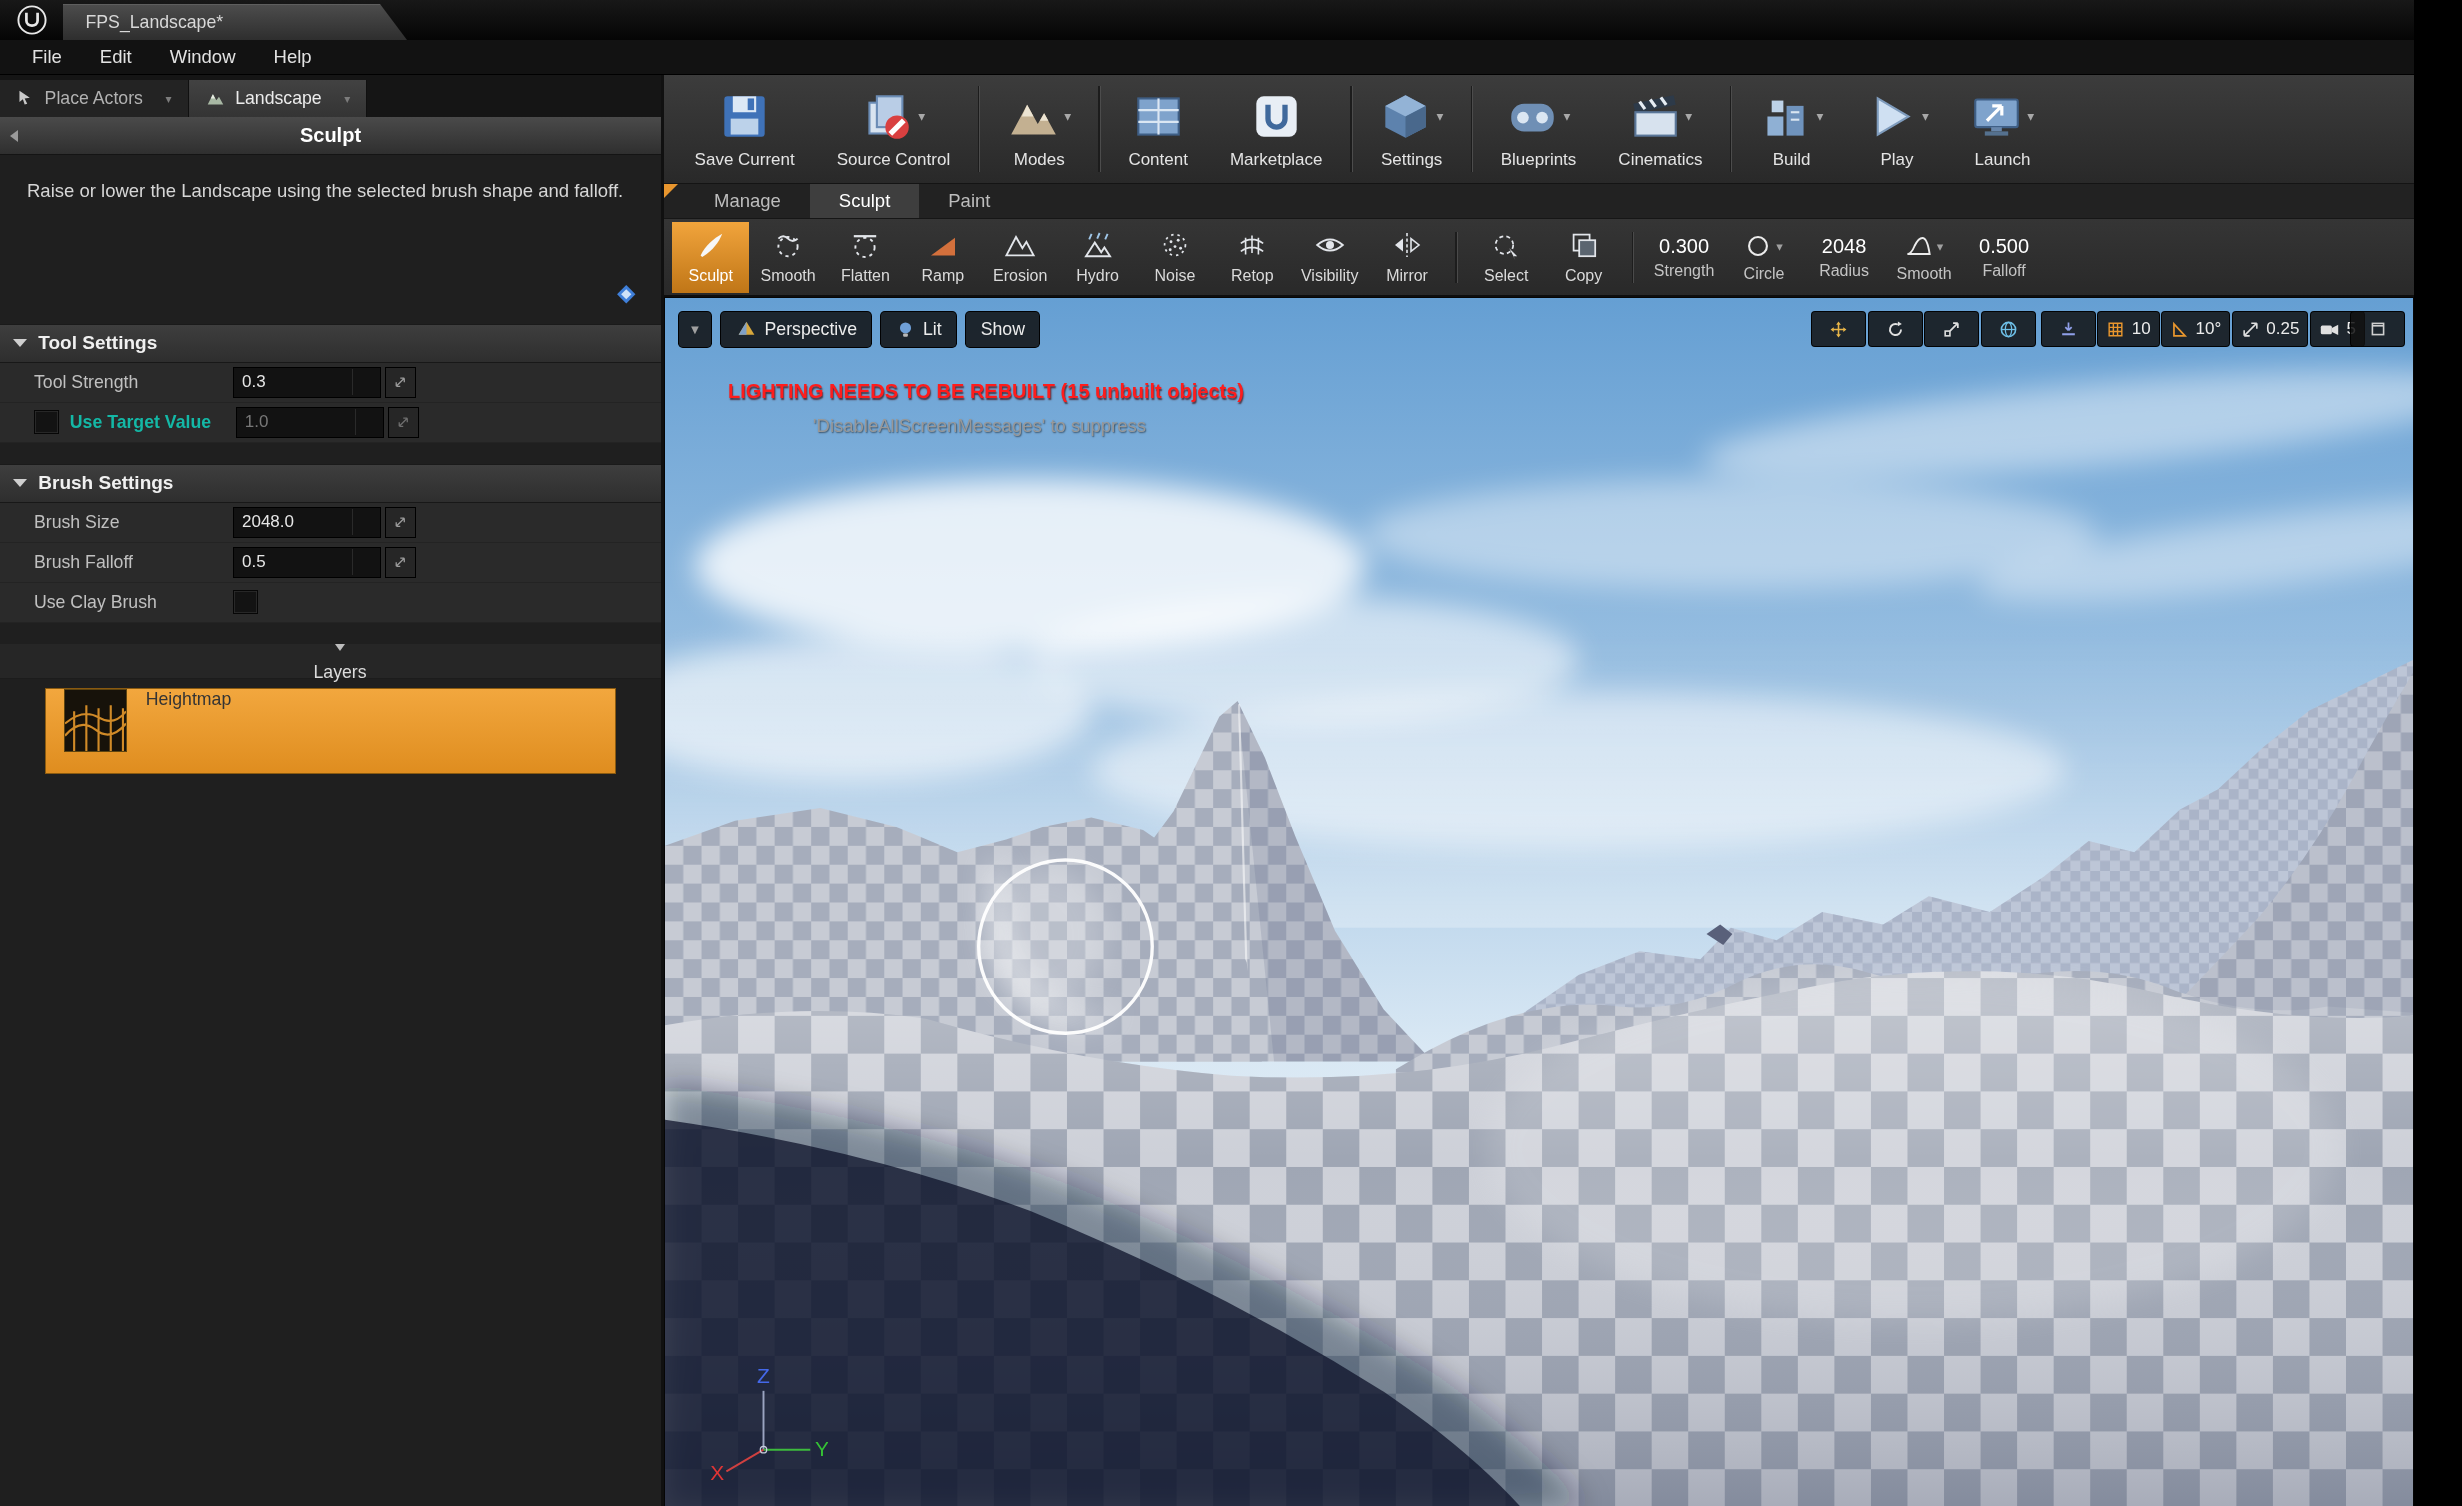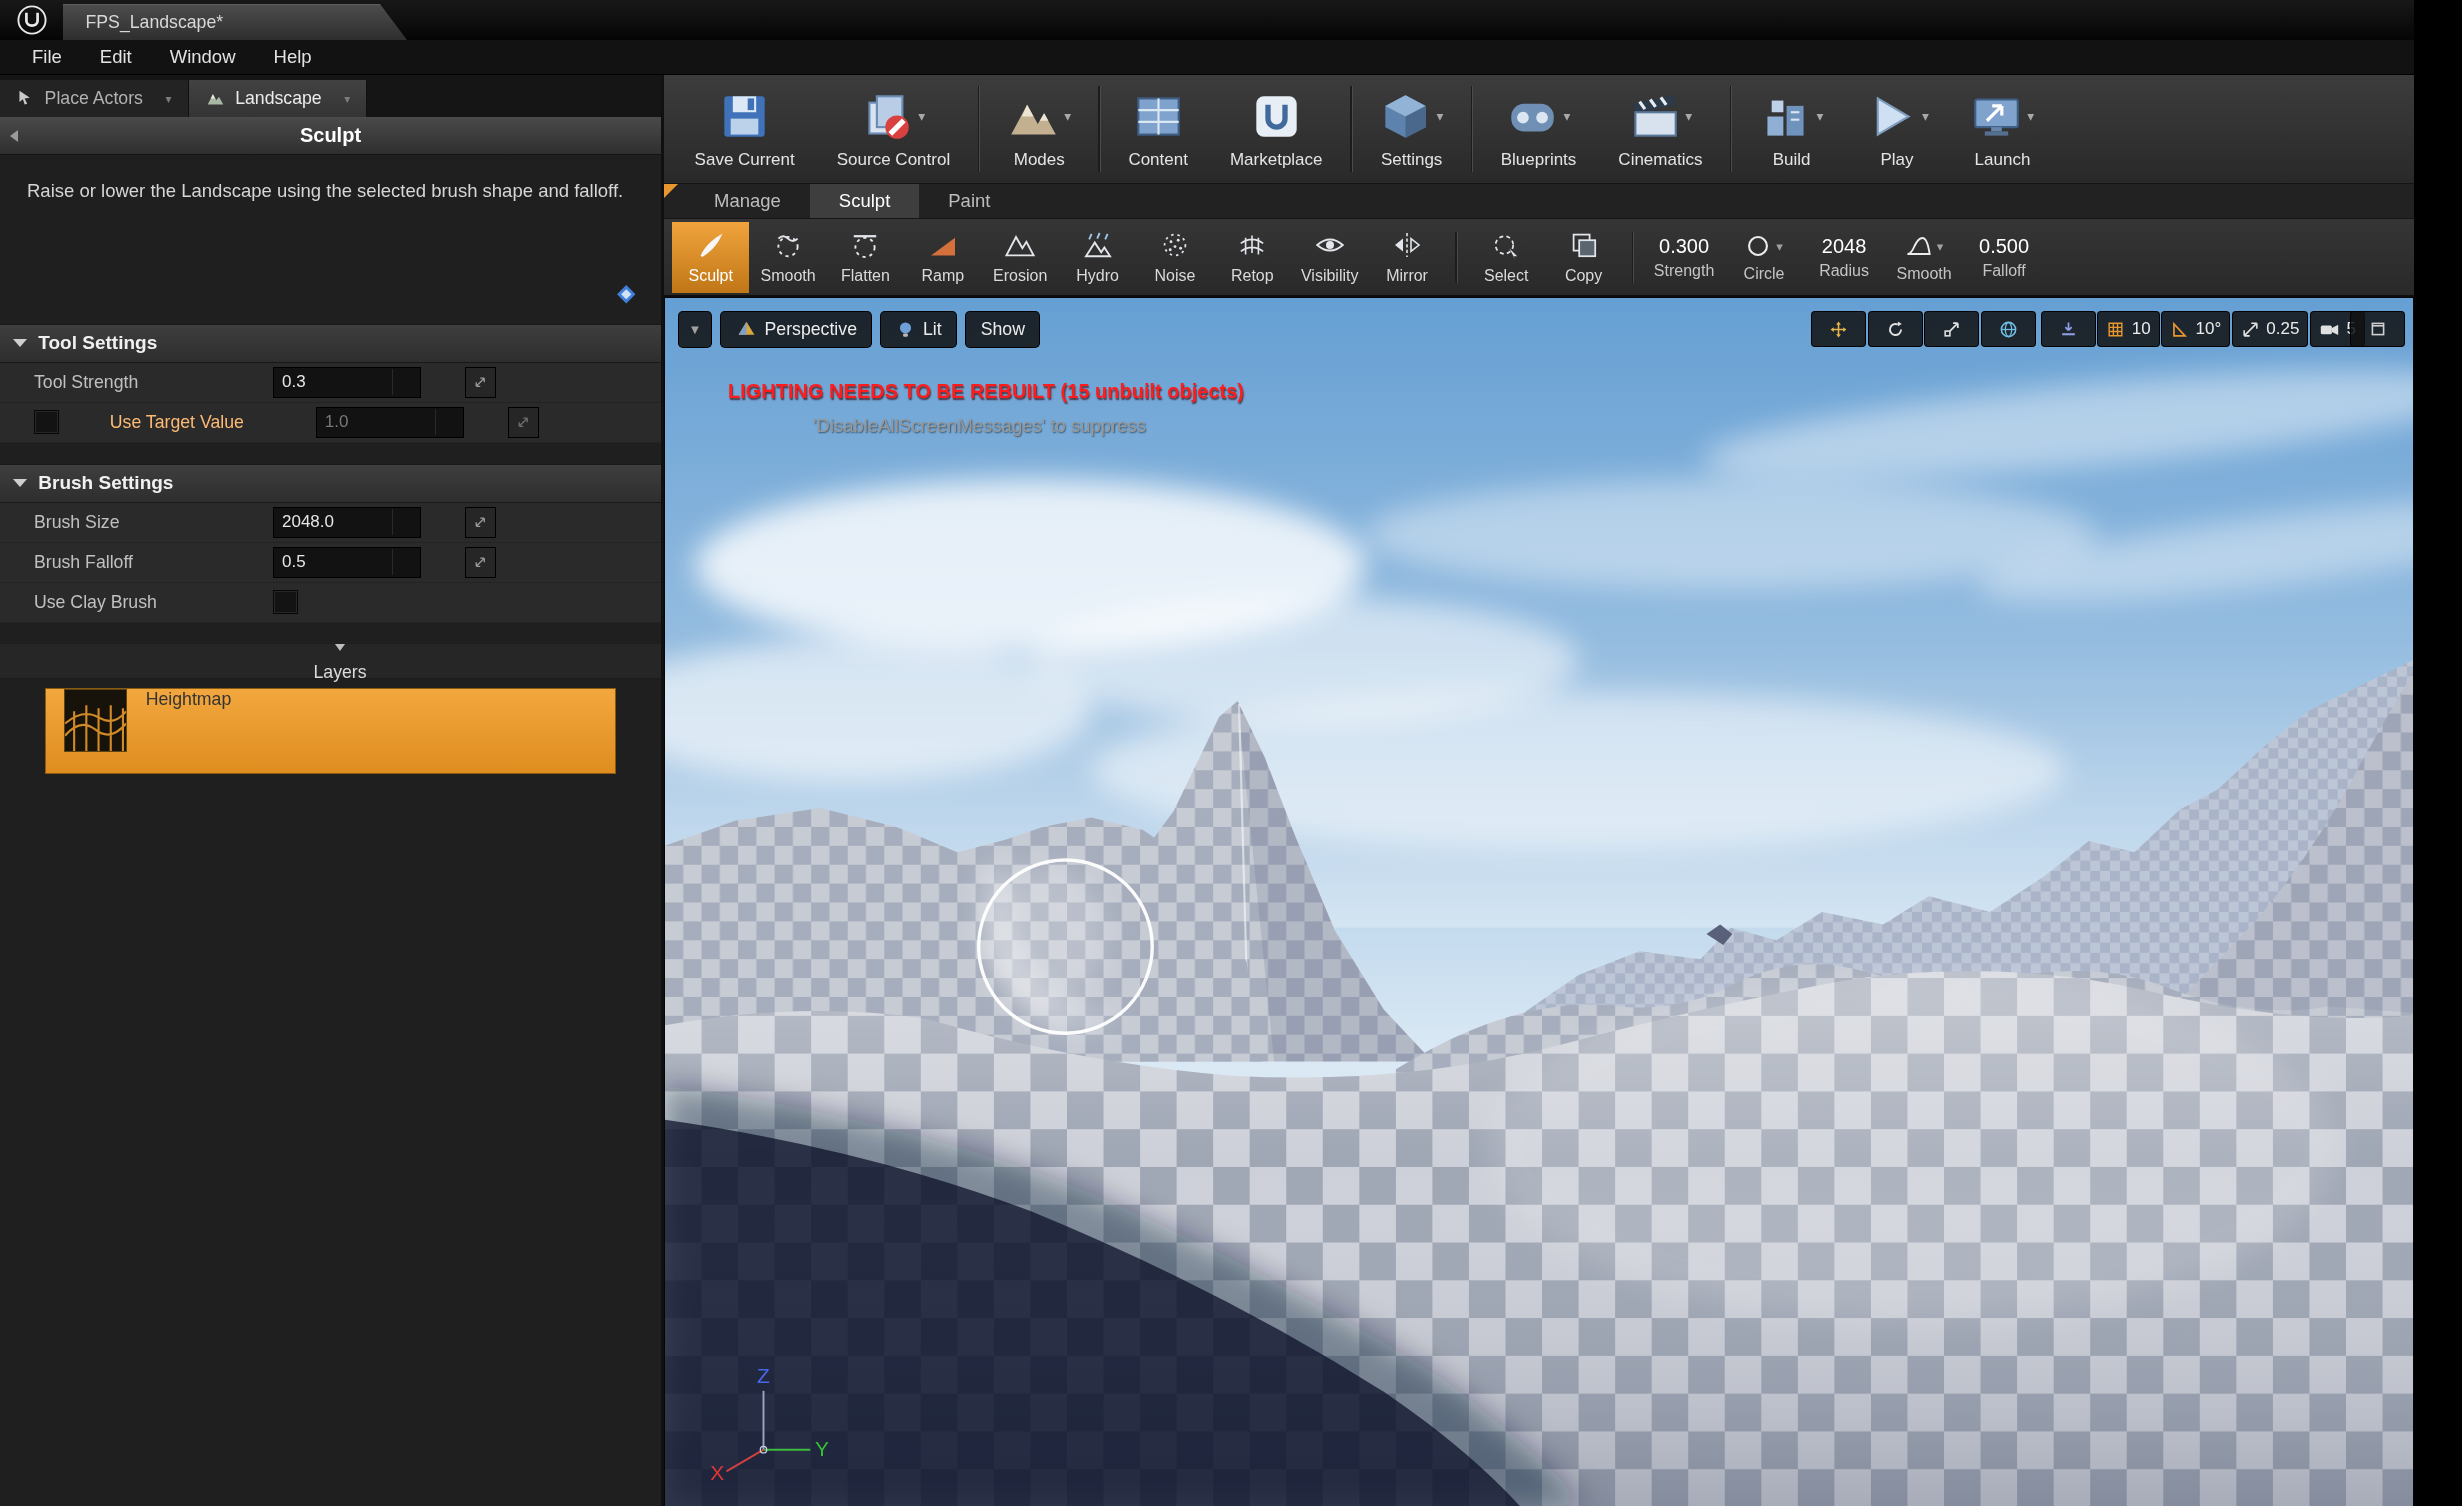--- a/index.html
+++ b/index.html
@@ -37,23 +37,23 @@
   .panel-desc{position:relative;padding:22.5px 27px 8px;min-height:138px;
               color:#d6d6d6;font-size:18.5px;line-height:1.4;background:#1f1f1f;}
   .desc-icon{position:absolute;right:24px;bottom:17.7px;}
   .section-header{height:37px;background:linear-gradient(#3e3e3e,#2e2e2e);
                   border-top:0.8px solid #1a1a1a;border-bottom:0.8px solid #181818;
                   display:flex;align-items:center;gap:11.3px;padding:0 13px;
                   color:#f0f0f0;font-weight:bold;font-size:19px;}
   .tri-down{width:0;height:0;border-left:7.2px solid transparent;border-right:7.2px solid transparent;border-top:8.8px solid #cfcfcf;}
   .tri-down.small{border-left-width:5.6px;border-right-width:5.6px;border-top-width:7.2px;border-top-color:#bdbdbd;}
   .prop-row{height:39px;background:#2a2a2a;border-bottom:0.8px solid #232323;
-            display:flex;align-items:center;padding-left:34px;gap:40px;}
+            display:flex;align-items:center;padding-left:34px;}
   .prop-label{color:#c0c0c0;font-size:17.7px;width:199px;}
-  .prop-label.dim{color:#fdba74;}
+  .prop-label.dim{color:#14b8a6;font-weight:bold;}
   .cb{width:22.5px;height:22.5px;background:#131313;border:0.8px solid #060606;
       box-shadow:inset 0 0 0 0.8px #2f2f2f;margin-right:11.3px;}
   .cb.col{margin:0;}
   .field{width:130px;height:29px;background:#121212;border:0.8px solid #000;
          display:flex;align-items:center;padding:0 8px;color:#e6e6e6;font-size:17px;position:relative;}
   .field:after{content:"";position:absolute;right:27px;top:1.6px;bottom:1.6px;width:0.8px;background:#2a2a2a;}
   .field.dim{color:#787878;}
   .grip{width:29px;height:29px;background:#262626;border:0.8px solid #000;margin-left:4px;
         display:flex;align-items:center;justify-content:center;}
   .layers-row{height:34px;background:#262626;display:flex;align-items:center;gap:11.3px;

